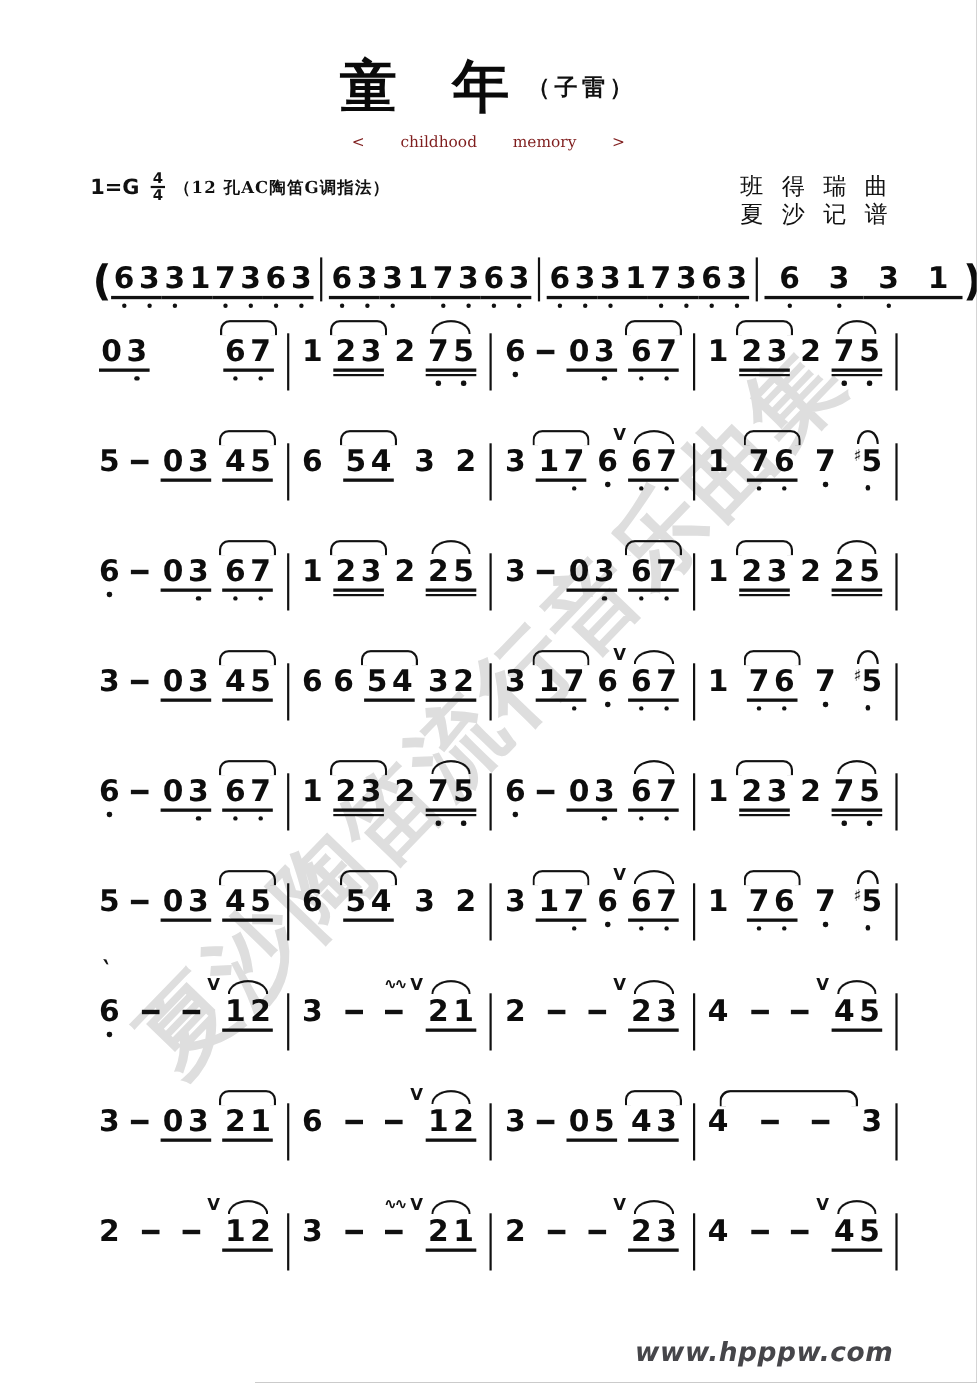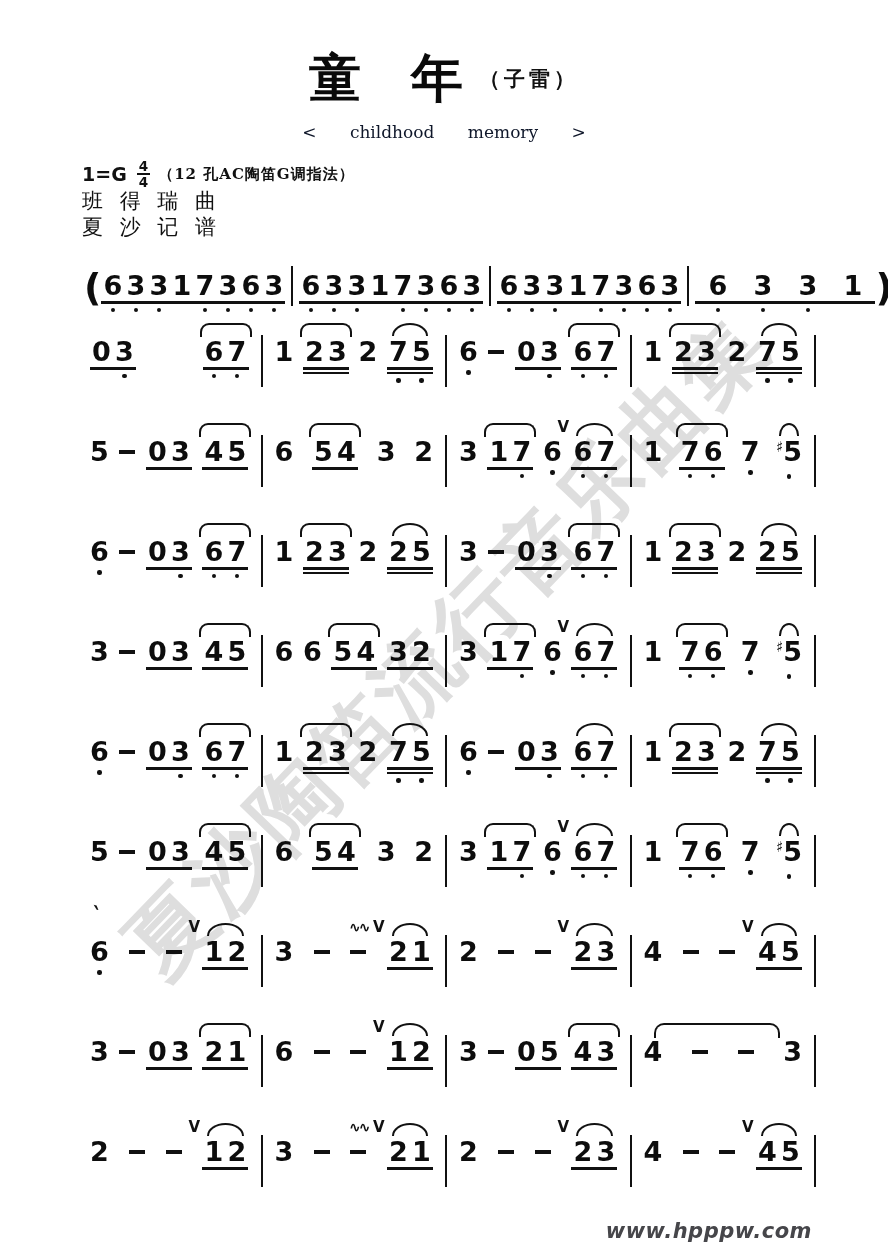--- a/index.html
+++ b/index.html
@@ -7,22 +7,22 @@
         overflow:hidden;font-family:"Liberation Sans",sans-serif;color:#111;}
   
   .watermark{position:absolute;left:448px;top:645px;transform:translate(-50%,-50%) rotate(-46deg);
              font-family:"DejaVu Serif",serif;font-weight:700;font-size:84px;letter-spacing:4px;
              color:#dedede;white-space:nowrap;z-index:0;user-select:none;}
   .content{position:relative;z-index:1;}
   
   .title-row{text-align:center;padding-top:44px;}
   .title-main{font-family:"DejaVu Serif",serif;font-weight:900;font-size:52px;letter-spacing:16px;color:#0a0a0a;}
   .title-suffix{font-family:"DejaVu Serif",serif;font-size:21px;font-weight:700;letter-spacing:4px;vertical-align:10px;}
-  .subtitle{text-align:center;font-family:"DejaVu Serif",serif;font-size:17px;margin-top:8px;word-spacing:28px;color:#0f172a;}
-  .meta-row{display:flex;justify-content:space-between;align-items:flex-start;padding:18px 80px 0 82px;flex-direction:column;}
+  .subtitle{text-align:center;font-family:"DejaVu Serif",serif;font-size:14px;margin-top:8px;word-spacing:28px;color:#7f1d1d;}
+  .meta-row{display:flex;justify-content:space-between;align-items:flex-start;padding:18px 80px 0 82px;}
   .key-sig{display:flex;align-items:center;font-weight:bold;font-size:19px;font-family:"DejaVu Sans",sans-serif;}
   .frac{display:inline-flex;flex-direction:column;align-items:center;font-size:13.5px;line-height:12px;margin:0 8px 0 10px;font-weight:bold;}
   .frac .num{border-bottom:2px solid #111;padding:0 2px 1px;}
   .frac .den{padding-top:1px;}
   .instrument{font-family:"DejaVu Serif",serif;font-size:15px;font-weight:600;letter-spacing:1px;}
   .credits{text-align:left;font-family:"DejaVu Serif",serif;font-size:21px;line-height:26px;letter-spacing:5px;margin-right:-4px;}
   
   .score{padding:16px 72px 0 78px;}
   .line{display:flex;align-items:flex-start;height:100px;}
   .line.intro{height:66px;}
@@ -47,21 +47,21 @@
   .paren{font-size:38px;line-height:30px;font-weight:600;}
   .arc{position:absolute;top:1px;left:-3px;right:-3px;height:12px;border:2.5px solid #111;border-bottom:none;}
   .arc.bracket{border-radius:9px 9px 0 0;}
   .arc.dome{left:10%;right:10%;height:11px;border-radius:50% 50% 0 0 / 100% 100% 0 0;}
   .vmark{position:absolute;top:-4px;left:-14px;font:bold 15px "DejaVu Sans",sans-serif;}
   .mord{position:absolute;top:-3px;left:-38px;font:bold 14px "DejaVu Sans",sans-serif;letter-spacing:-2px;}
   .comma{position:absolute;top:-20px;left:0px;font:bold 22px "DejaVu Serif",serif;transform:rotate(12deg);}
   .sharp{font-size:15px;position:relative;top:-9px;margin-right:0;}
   
   .footer-url{position:absolute;right:76px;bottom:14px;font-family:"DejaVu Sans",sans-serif;
-              font-weight:800;font-style:italic;font-size:21px;color:#46464a;letter-spacing:0.5px;text-align:right;}
+              font-weight:800;font-style:italic;font-size:24px;color:#46464a;letter-spacing:0.5px;text-align:right;}
 </style>
 </head>
 <body>
 
 <div class="page">
   <div class="watermark">夏沙陶笛流行音乐曲集</div>
 
   <div class="content">
     <div class="title-row">
       <span class="title-main">童 年</span><span class="title-suffix">（子雷）</span>

